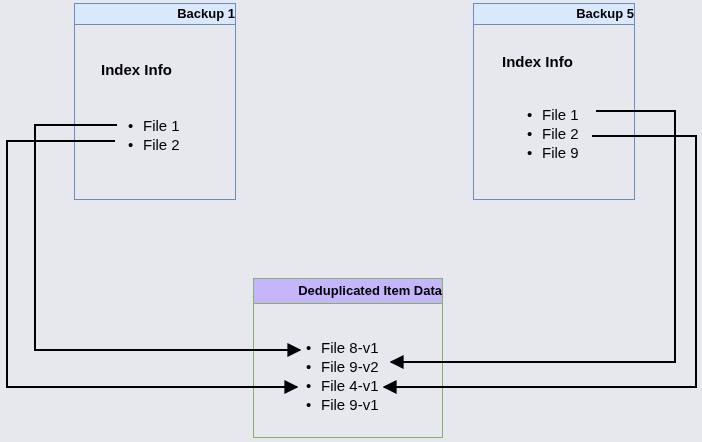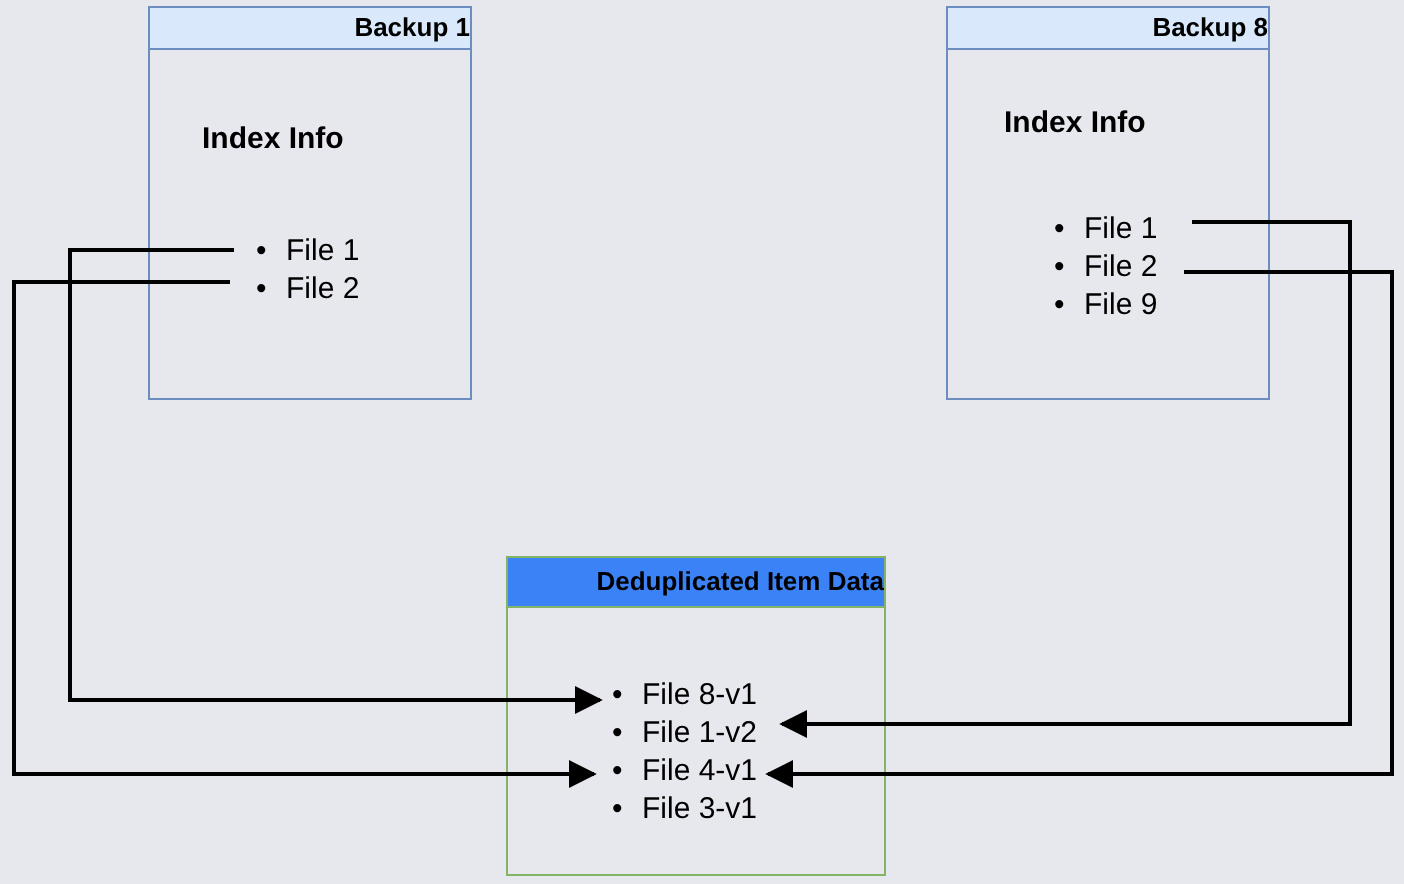--- a/index.html
+++ b/index.html
@@ -9,21 +9,21 @@
     font-family:"Liberation Sans",sans-serif;color:#000;
   }
   .box{position:absolute;border:1px solid;background:transparent;z-index:1;}
   .box .hdr{
     border-bottom:1px solid;text-align:right;font-weight:bold;
     font-size:13px;overflow:hidden;white-space:nowrap;
   }
   .backup{border-color:#6c8ebf;}
   .backup .hdr{background:#dae8fc;border-color:#6c8ebf;height:20px;line-height:20px;}
   .dedup{border-color:#82b366;}
-  .dedup .hdr{background:#3b82f6;border-color:#82b366;height:24px;line-height:24px;}
+  .dedup .hdr{background:#c4b5fd;border-color:#82b366;height:24px;line-height:24px;}
   .body-label{position:absolute;font-size:15px;line-height:19px;white-space:nowrap;font-weight:bold;}
   ul.filelist{
     list-style:none;margin:0;padding:0;position:absolute;
     font-size:15px;line-height:19px;white-space:nowrap;
   }
   ul.filelist li{position:relative;padding-left:15px;}
   ul.filelist li .bullet{
     position:absolute;left:0;top:0;width:12px;text-align:left;
   }
   #edge-layer{
@@ -40,36 +40,36 @@
   <div class="box backup" style="left:74px;top:3px;width:160px;height:195px;">
     <div class="hdr">Backup 1</div>
     <div class="body-label" style="left:26px;top:56px;">Index Info</div>
     <ul class="filelist" style="left:53px;top:112px;">
       <li><span class="bullet">•</span><span>File 1</span></li>
       <li><span class="bullet">•</span><span>File 2</span></li>
     </ul>
   </div>
 
   <div class="box backup" style="left:473px;top:3px;width:160px;height:195px;">
-    <div class="hdr">Backup 8</div>
+    <div class="hdr">Backup 5</div>
     <div class="body-label" style="left:28px;top:48px;">Index Info</div>
     <ul class="filelist" style="left:53px;top:101px;">
       <li><span class="bullet">•</span><span>File 1</span></li>
       <li><span class="bullet">•</span><span>File 2</span></li>
       <li><span class="bullet">•</span><span>File 9</span></li>
     </ul>
   </div>
 
   <div class="box dedup" style="left:253px;top:278px;width:188px;height:158px;">
     <div class="hdr">Deduplicated Item Data</div>
     <ul class="filelist" style="left:52px;top:59px;">
       <li><span class="bullet">•</span><span>File 8-v1</span></li>
-      <li><span class="bullet">•</span><span>File 1-v2</span></li>
+      <li><span class="bullet">•</span><span>File 9-v2</span></li>
       <li><span class="bullet">•</span><span>File 4-v1</span></li>
-      <li><span class="bullet">•</span><span>File 3-v1</span></li>
+      <li><span class="bullet">•</span><span>File 9-v1</span></li>
     </ul>
   </div>
 
   <svg id="edge-layer" viewBox="0 0 702 442" xmlns="http://www.w3.org/2000/svg">
       <defs>
         <marker id="arw" viewBox="0 0 10 10" refX="9" refY="5" markerWidth="7" markerHeight="7" orient="auto">
           <path d="M0,0 L10,5 L0,10 z" fill="#000000"></path>
         </marker>
       </defs>
       <polyline points="117,125 35,125 35,350 300,350" class="edge" stroke="#000000" marker-end="url(#arw)"></polyline>

